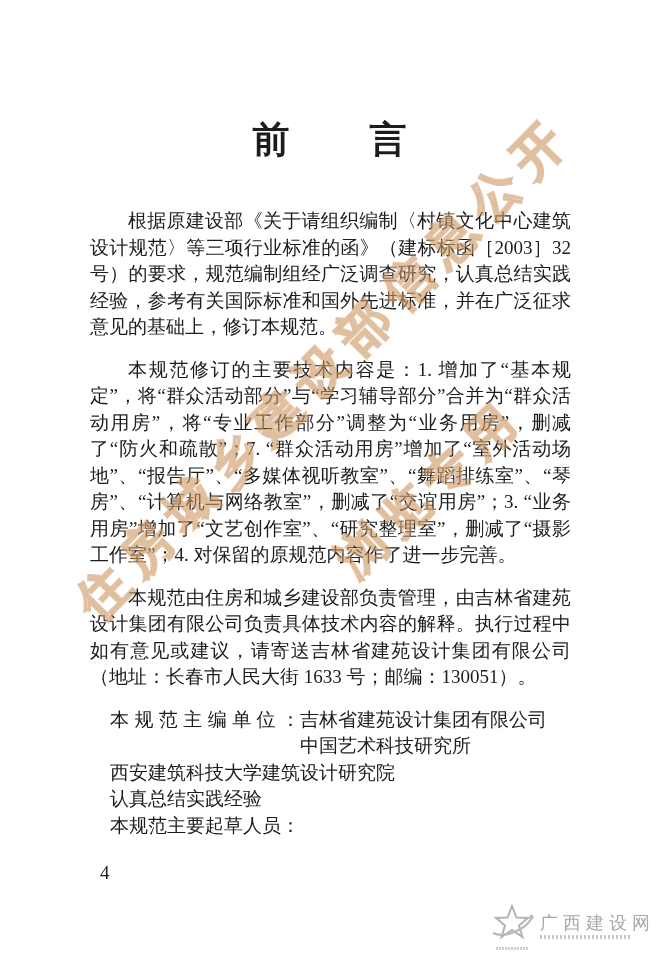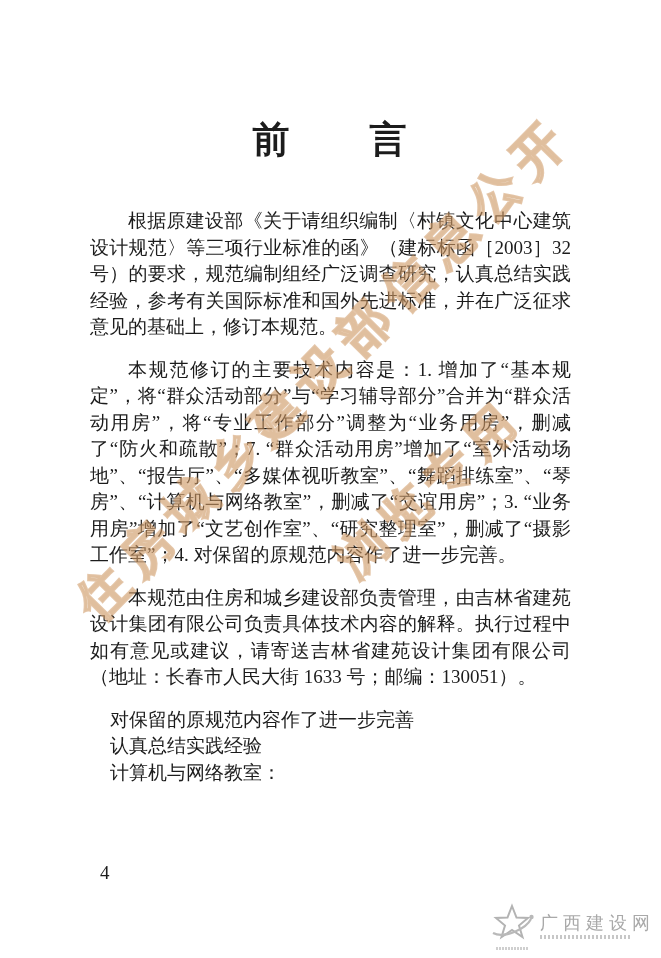--- a/index.html
+++ b/index.html
@@ -112,30 +112,37 @@
 
     <div class="doc-title">前　　言</div>
 
     <div class="body-text">
       <p>根据原建设部《关于请组织编制〈村镇文化中心建筑设计规范〉等三项行业标准的函》（建标标函［2003］32 号）的要求，规范编制组经广泛调查研究，认真总结实践经验，参考有关国际标准和国外先进标准，并在广泛征求意见的基础上，修订本规范。</p>
       <p>本规范修订的主要技术内容是：1. 增加了“基本规定”，将“群众活动部分”与“学习辅导部分”合并为“群众活动用房”，将“专业工作部分”调整为“业务用房”，删减了“防火和疏散”；7. “群众活动用房”增加了“室外活动场地”、“报告厅”、“多媒体视听教室”、“舞蹈排练室”、“琴房”、“计算机与网络教室”，删减了“交谊用房”；3. “业务用房”增加了“文艺创作室”、“研究整理室”，删减了“摄影工作室”；4. 对保留的原规范内容作了进一步完善。</p>
       <p>本规范由住房和城乡建设部负责管理，由吉林省建苑设计集团有限公司负责具体技术内容的解释。执行过程中如有意见或建议，请寄送吉林省建苑设计集团有限公司（地址：长春市人民大街 1633 号；邮编：130051）。</p>
 
       <div class="credits">
 
+        <div class="credit-row">
+          <span class="credit-label spread">本规范主编单位：</span>
+          <span class="credit-entries">
+            <div class="credit-entry">吉林省建苑设计集团有限公司</div>
+            <div class="credit-entry">中国艺术科技研究所</div>
+          </span>
+        </div>
 
         <div class="credit-row">
           <span class="credit-entries">
-            <div class="credit-entry">对保留的原规范内容作了进一步完善</div>
+            <div class="credit-entry">西安建筑科技大学建筑设计研究院</div>
             <div class="credit-entry">认真总结实践经验</div>
           </span>
         </div>
 
         <div class="credit-row">
-          <span class="credit-label">计算机与网络教室：</span>
+          <span class="credit-label">本规范主要起草人员：</span>
         </div>
 
       </div>
     </div>
   </div>
 
   <div class="page-number">4</div>
 
   <div class="watermark wm-line1">住房城乡建设部信息公开</div>
   <div class="watermark wm-line2">浏览专用</div>

